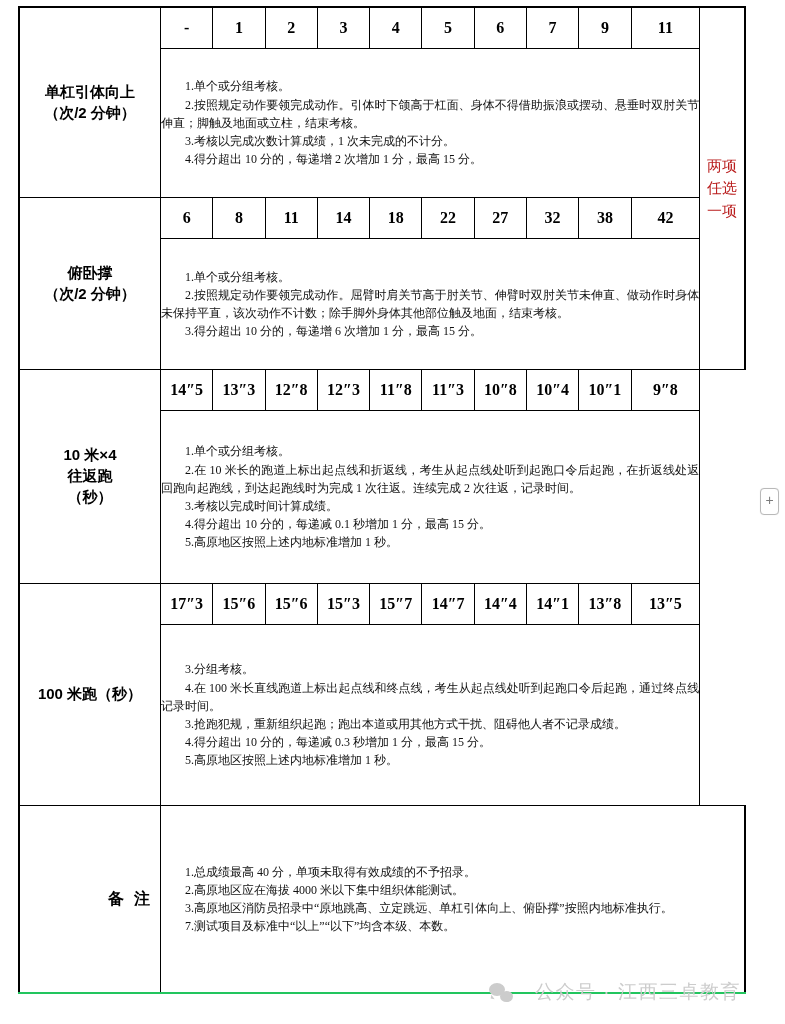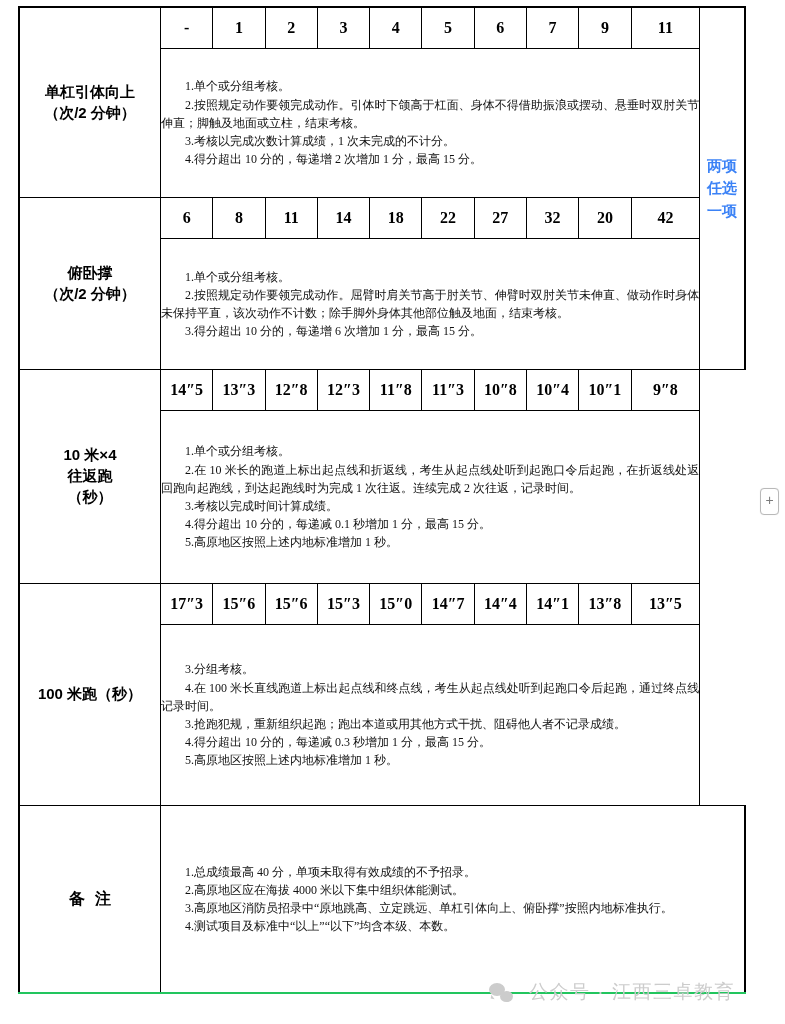--- a/index.html
+++ b/index.html
@@ -86,29 +86,28 @@
   .pick-col {
     width: 44px;
     padding: 0;
     text-align: center;
     vertical-align: middle;
   }
   .pick-inner {
     font-family: "Liberation Sans", "DejaVu Sans", sans-serif;
     font-size: 15px;
     line-height: 1.5;
-    color: #3b82f6;
+    color: #b91c1c;
     letter-spacing: 0px;
     white-space: nowrap;
-    font-weight: bold;
   }
   .pick-inner span { display: block; }
 
   .remark-label {
-    text-align: center;
+    text-align: right;
     font-family: "Liberation Sans", "DejaVu Sans", sans-serif;
     font-weight: bold;
     font-size: 16px;
     letter-spacing: 10px;
     text-indent: 10px;
     color: #000;
   }
 
   
   .plus-btn {
@@ -128,21 +127,21 @@
     box-shadow: 0 0 1px rgba(0,0,0,0.12);
   }
 
   
   .watermark {
     position: absolute;
     left: 489px;
     top: 979px;
     display: flex;
     align-items: center;
-    gap: 16px;
+    gap: 22px;
     color: #cccccc;
     font-family: "Liberation Sans", "DejaVu Sans", sans-serif;
     font-size: 19px;
     letter-spacing: 1.5px;
     white-space: nowrap;
     pointer-events: none;
   }
   .wechat-mark { width: 24px; height: 19px; position: relative; flex: 0 0 auto; }
   .wechat-mark .b1 {
     position: absolute; left: 0; top: 0; width: 16px; height: 13px;
@@ -218,21 +217,21 @@
           <span class="nm-line">（次/2 分钟）</span>
         </td>
         <td class="score-cell">6</td>
         <td class="score-cell">8</td>
         <td class="score-cell">11</td>
         <td class="score-cell">14</td>
         <td class="score-cell">18</td>
         <td class="score-cell">22</td>
         <td class="score-cell">27</td>
         <td class="score-cell">32</td>
-        <td class="score-cell">20</td>
+        <td class="score-cell">38</td>
         <td class="score-cell">42</td>
       </tr>
       <tr>
         <td class="desc" colspan="10" style="height:130px;">
           <p>1.单个或分组考核。</p>
           <p>2.按照规定动作要领完成动作。屈臂时肩关节高于肘关节、伸臂时双肘关节未伸直、做动作时身体未保持平直，该次动作不计数；除手脚外身体其他部位触及地面，结束考核。</p>
           <p>3.得分超出 10 分的，每递增 6 次增加 1 分，最高 15 分。</p>
         </td>
       </tr>
 
@@ -264,21 +263,21 @@
       </tr>
 
       <tr>
         <td class="item-name outer-left" rowspan="2">
           <span class="nm-line">100 米跑（秒）</span>
         </td>
         <td class="score-cell">17″3</td>
         <td class="score-cell">15″6</td>
         <td class="score-cell">15″6</td>
         <td class="score-cell">15″3</td>
-        <td class="score-cell">15″0</td>
+        <td class="score-cell">15″7</td>
         <td class="score-cell">14″7</td>
         <td class="score-cell">14″4</td>
         <td class="score-cell">14″1</td>
         <td class="score-cell">13″8</td>
         <td class="score-cell">13″5</td>
       </tr>
       <tr>
         <td class="desc" colspan="10" style="height:180px;">
           <p>3.分组考核。</p>
           <p>4.在 100 米长直线跑道上标出起点线和终点线，考生从起点线处听到起跑口令后起跑，通过终点线记录时间。</p>
@@ -287,21 +286,21 @@
           <p>5.高原地区按照上述内地标准增加 1 秒。</p>
         </td>
       </tr>
 
       <tr>
         <td class="item-name remark-label outer-left outer-bottom">备注</td>
         <td class="desc outer-bottom outer-right" colspan="11" style="height:186px;">
           <p>1.总成绩最高 40 分，单项未取得有效成绩的不予招录。</p>
           <p>2.高原地区应在海拔 4000 米以下集中组织体能测试。</p>
           <p>3.高原地区消防员招录中“原地跳高、立定跳远、单杠引体向上、俯卧撑”按照内地标准执行。</p>
-          <p>4.测试项目及标准中“以上”“以下”均含本级、本数。</p>
+          <p>7.测试项目及标准中“以上”“以下”均含本级、本数。</p>
         </td>
       </tr>
 
     </tbody>
   </table>
 
   <div class="plus-btn">+</div>
 
   <div class="watermark">
     <span class="wechat-mark">

